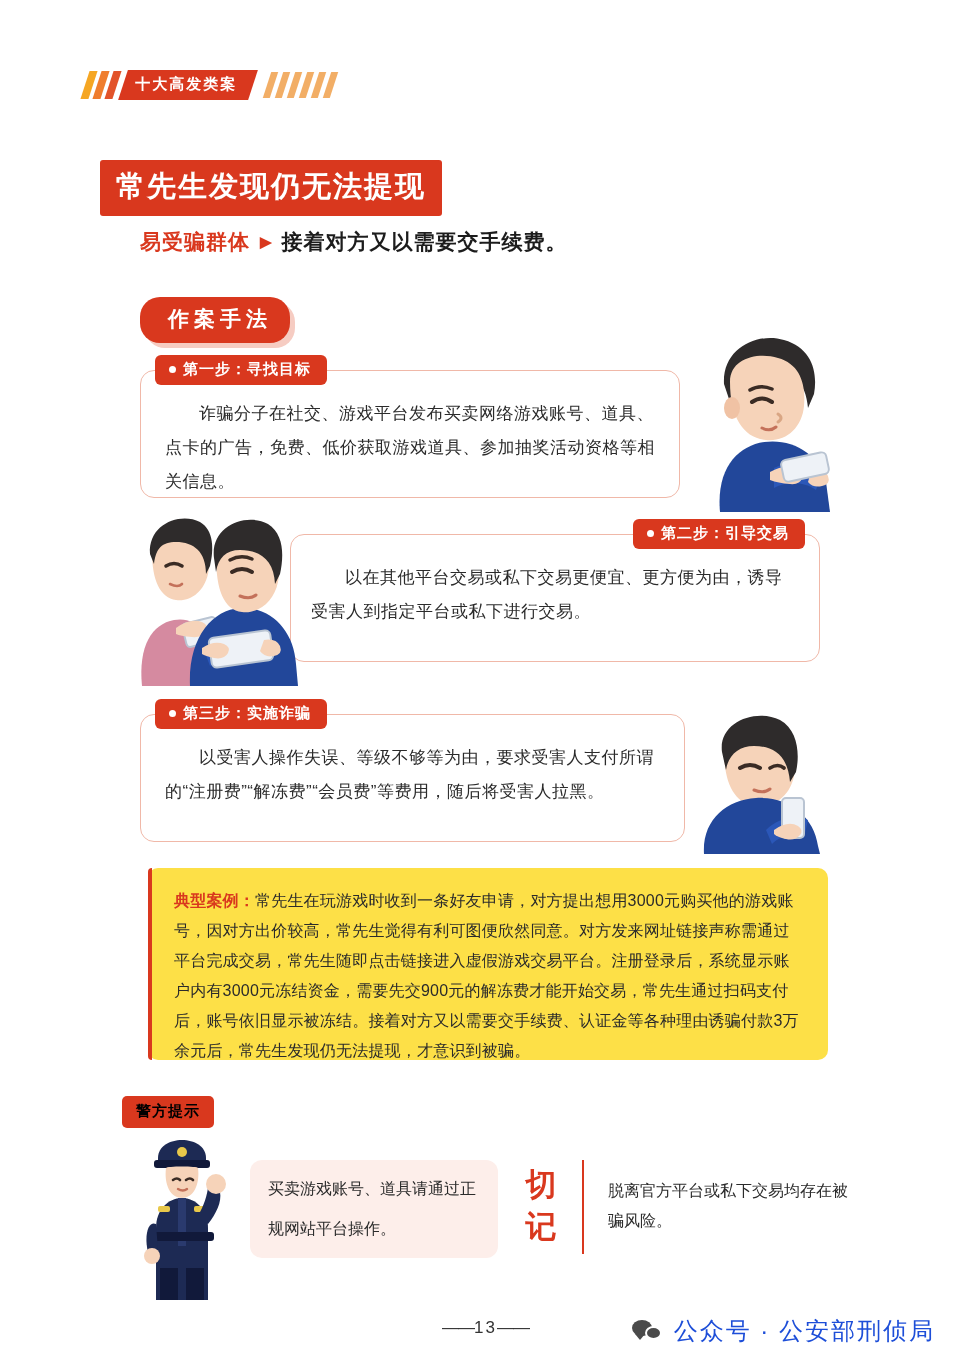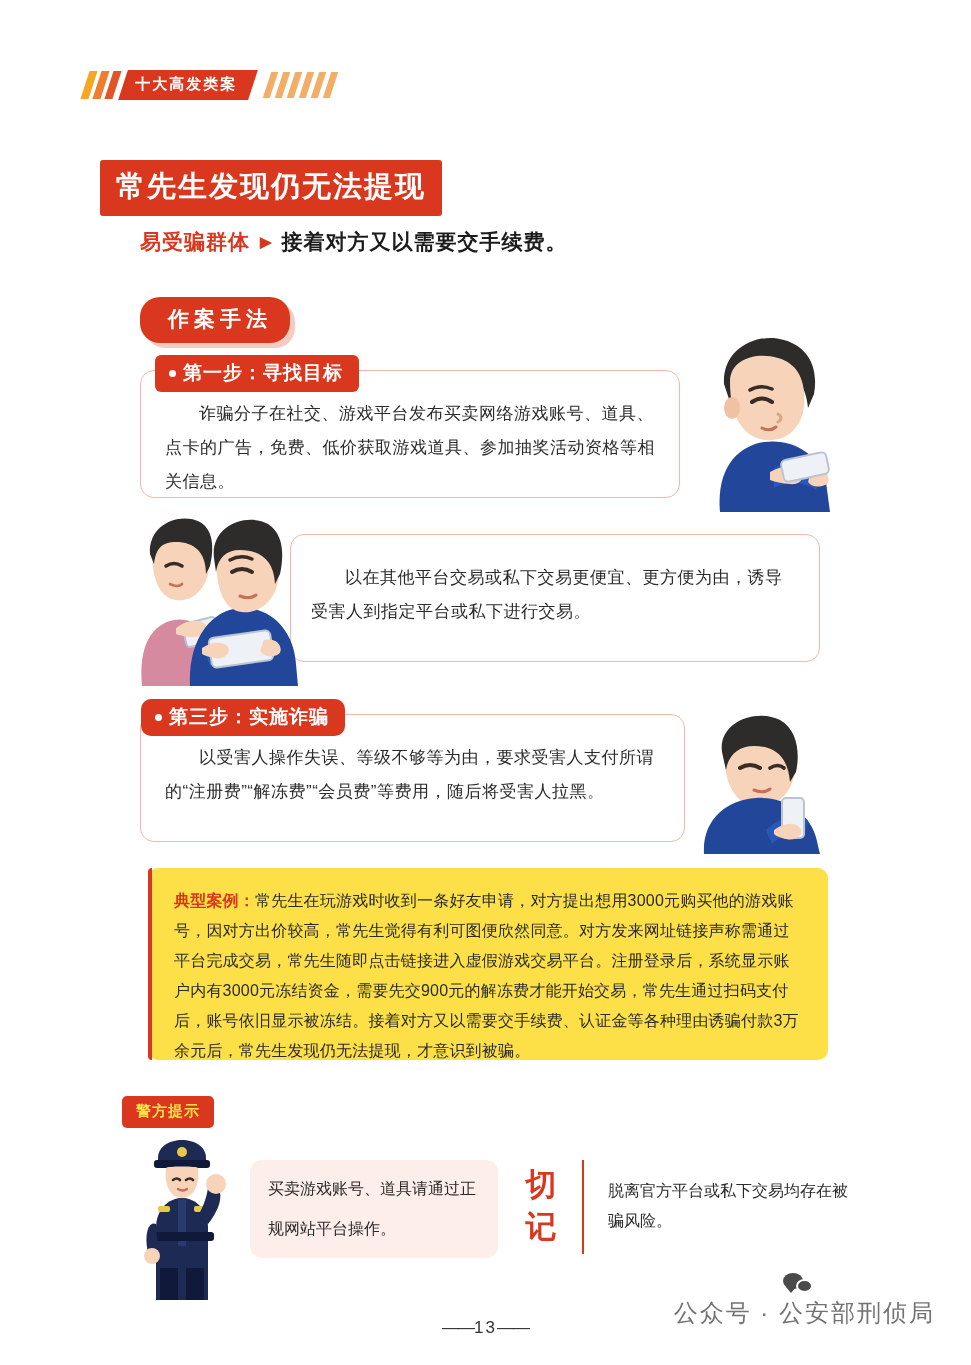--- a/index.html
+++ b/index.html
@@ -96,21 +96,21 @@
   .step-card {
     position: absolute;
     border: 1.5px solid #f0b8a8;
     border-radius: 14px;
     background: #ffffff;
   }
   .step-label {
     position: absolute;
     background: #d9381e;
     color: #fff;
-    font-size: 19px;
+    font-size: 15px;
     font-weight: bold;
     letter-spacing: 1px;
     padding: 5px 16px 6px 14px;
     border-radius: 6px 6px 6px 6px;
     white-space: nowrap;
     display: flex; align-items: center;
   }
   .step-label .dot {
     width: 7px; height: 7px; border-radius: 50%;
     background: #ffffff; margin-right: 7px; flex: none;
@@ -128,21 +128,21 @@
   #step1 .step-label { top: -16px; left: 14px; }
   #step1 .step-body { padding: 26px 20px 0 24px; }
 
   
   #step2 { top: 534px; left: 290px; width: 530px; height: 128px; }
   #step2 .step-label { top: -16px; right: 14px; }
   #step2 .step-body { padding: 26px 24px 0 20px; }
 
   
   #step3 { top: 714px; left: 140px; width: 545px; height: 128px; }
-  #step3 .step-label { top: -16px; left: 0; border-radius: 10px; }
+  #step3 .step-label { top: -16px; left: 14px; }
   #step3 .step-body { padding: 26px 20px 0 24px; }
 
   
   .case-box {
     position: absolute;
     top: 868px; left: 148px;
     width: 680px; height: 192px;
     background: #fde047;
     border-radius: 10px;
     padding: 18px 26px 0 26px;
@@ -154,21 +154,21 @@
   }
   .case-text {
     font-size: 16px; line-height: 30px; color: #2b2b2b;
     letter-spacing: .2px;
   }
   .case-text b { color: #d9381e; }
 
   
   .tip-pill {
     position: absolute; top: 1096px; left: 122px;
-    background: #d9381e; color: #fde047;
+    background: #d9381e; color: #000000;
     font-size: 15px; font-weight: bold; letter-spacing: 1px;
     padding: 6px 14px 7px 14px; border-radius: 5px;
   }
   .tip-bubble {
     position: absolute; top: 1160px; left: 250px;
     width: 248px; height: 98px;
     background: #fdeeea;
     border-radius: 12px;
     display: flex; align-items: center; justify-content: center;
     padding: 0 18px;
@@ -201,26 +201,25 @@
     position: absolute; top: 1290px; left: 0; width: 971px;
     text-align: center;
     font-size: 17px; color: #333;
     letter-spacing: 2px;
     margin-top: 28px;
   }
   .pagenum .bar { letter-spacing: -1px; }
 
   
   .footer {
-    position: absolute; bottom: 36px; right: 36px;
+    position: absolute; bottom: 18px; right: 36px;
     display: flex; align-items: center;
-    color: #737373;
+    color: #1d4ed8;
     font-size: 24px;
     letter-spacing: 2px;
-    flex-direction: column;
   }
   .footer .wechat {
     width: 30px; height: 26px; margin-right: 12px;
     position: relative;
   }
   .footer .wechat .b1 {
     position: absolute; left:0; top:2px;
     width: 20px; height: 16px; border-radius: 50%;
     background: #4a4a4a;
   }
@@ -283,20 +282,24 @@
 
 <div class="step-card" id="step1">
   <div class="step-label">
     <span class="dot"></span>
     <span>第一步：寻找目标</span>
   </div>
   <div class="step-body">诈骗分子在社交、游戏平台发布买卖网络游戏账号、道具、点卡的广告，免费、低价获取游戏道具、参加抽奖活动资格等相关信息。</div>
 </div>
 
 <div class="step-card" id="step2">
+  <div class="step-label">
+    <span class="dot"></span>
+    <span>第二步：引导交易</span>
+  </div>
   <div class="step-body">以在其他平台交易或私下交易更便宜、更方便为由，诱导受害人到指定平台或私下进行交易。</div>
 </div>
 
 <div class="step-card" id="step3">
   <div class="step-label">
     <span class="dot"></span>
     <span>第三步：实施诈骗</span>
   </div>
   <div class="step-body">以受害人操作失误、等级不够等为由，要求受害人支付所谓的“注册费”“解冻费”“会员费”等费用，随后将受害人拉黑。</div>
 </div>

